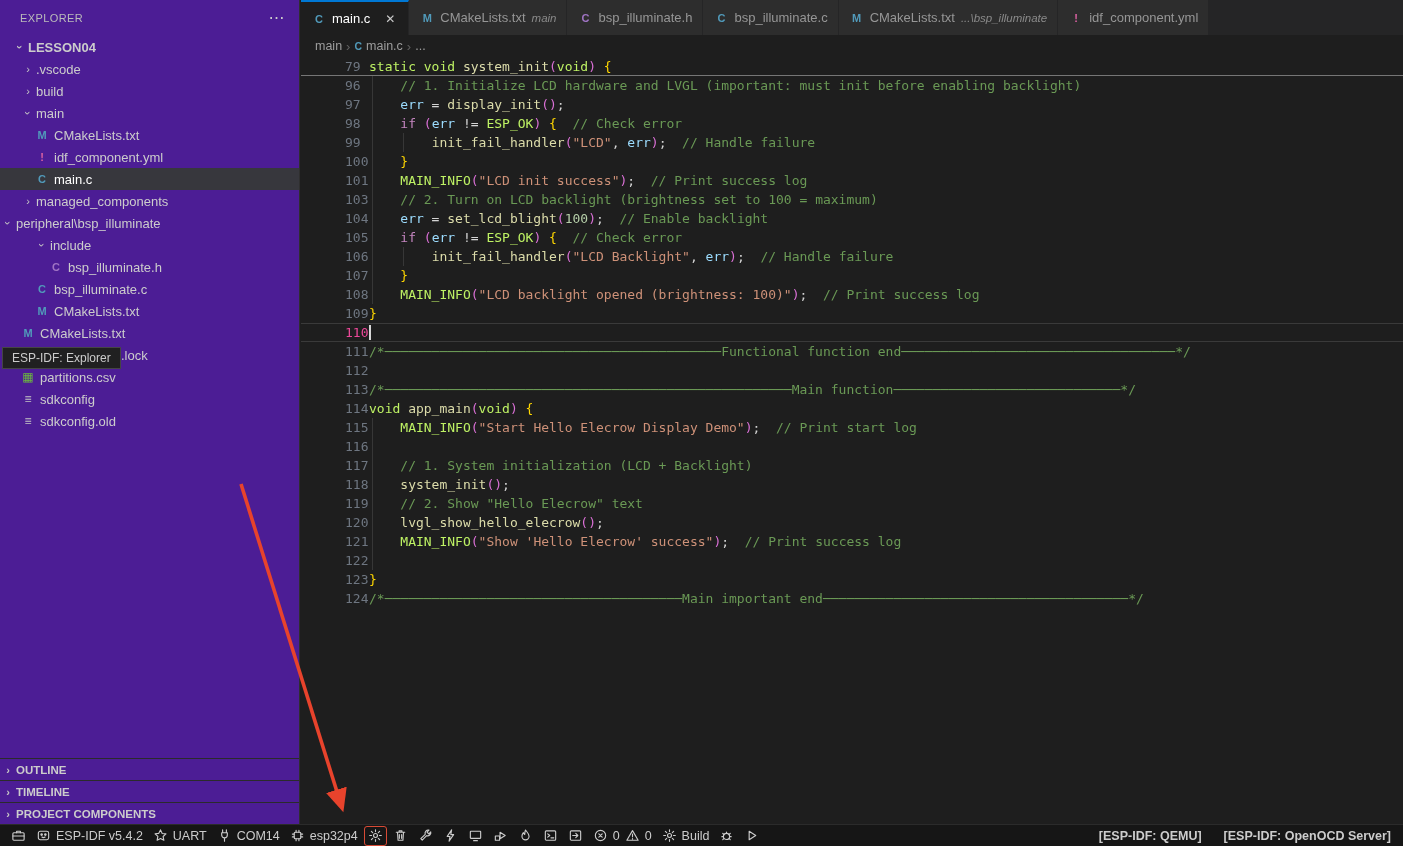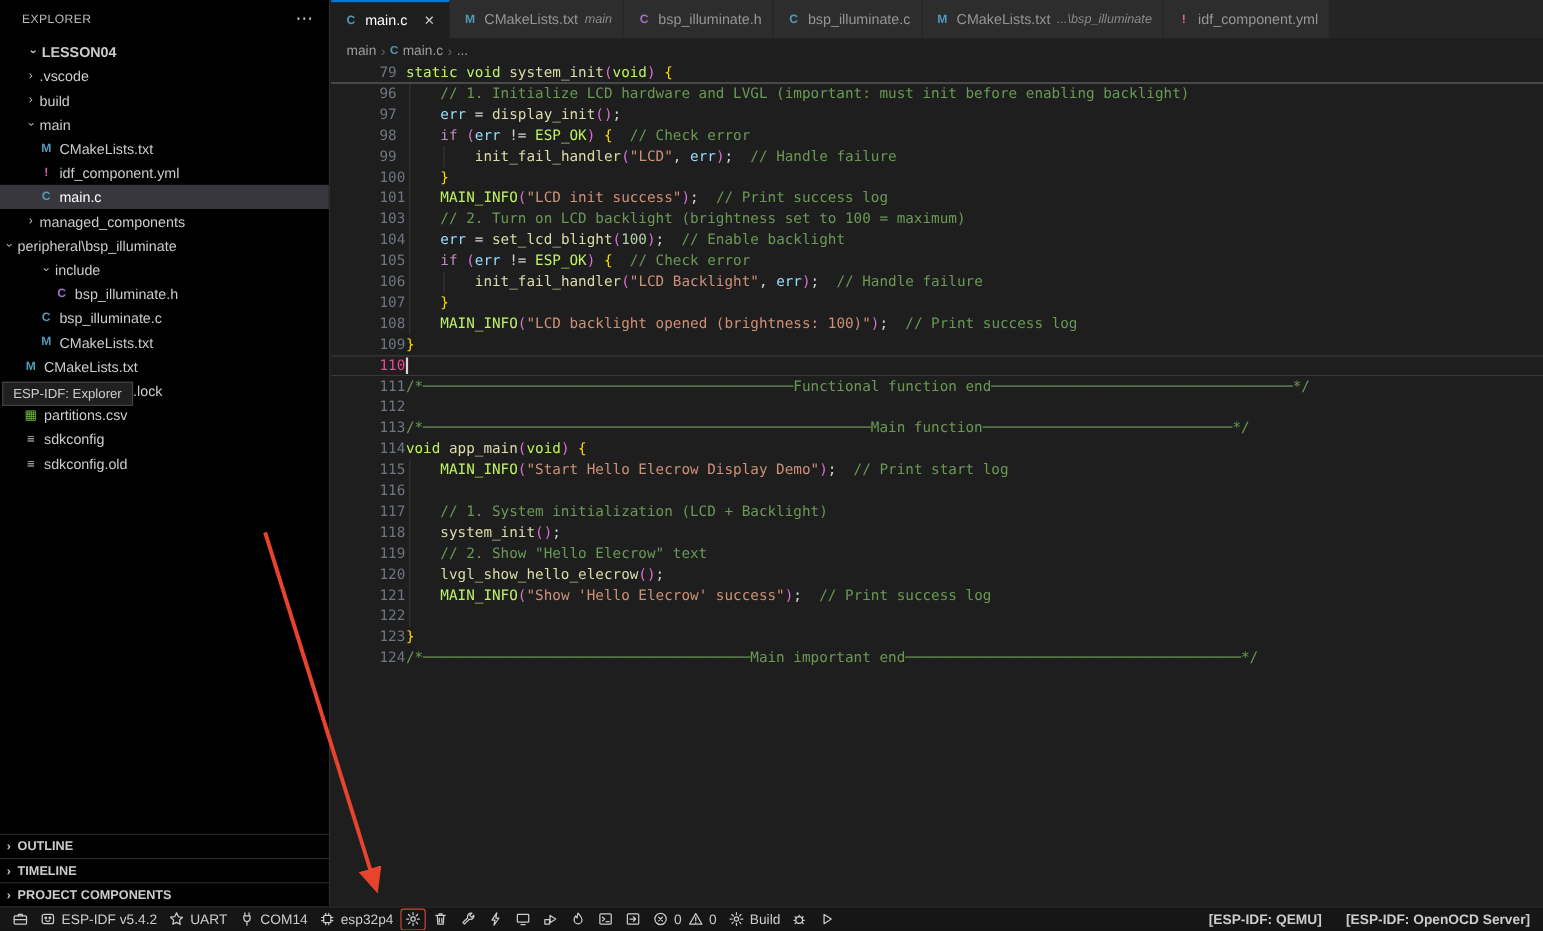--- a/index.html
+++ b/index.html
@@ -5,21 +5,21 @@
   * { margin:0; padding:0; box-sizing:border-box; }
   html,body { background:#111; }
   .app {
     position:relative; width:1403px; height:846px; overflow:hidden;
     background:#1e1e1e; font-family:"Liberation Sans", sans-serif;
     color:#cccccc; font-size:13px;
   }
   
   .sidebar {
     position:absolute; left:0; top:0; width:300px; height:824px;
-    background:#000000; border-right:1px solid #2f2f2f;
+    background:#4c1d95; border-right:1px solid #2f2f2f;
     display:flex; flex-direction:column;
   }
   .sb-header {
     height:36px; display:flex; align-items:center; justify-content:space-between;
     padding:0 14px 0 20px; font-size:11px; color:#bbbbbb; letter-spacing:.4px; flex:none;
   }
   .sb-more { font-size:16px; color:#cccccc; cursor:pointer; line-height:10px; }
   .tree { flex:1 1 auto; overflow:hidden; }
   .trow {
     height:22px; display:flex; align-items:center; color:#cccccc; white-space:nowrap; cursor:pointer;
@@ -90,21 +90,21 @@
 <body>
 
 <div class="app">
 
   <aside class="sidebar">
     <div class="sb-header">
       <span>EXPLORER</span>
       <span class="sb-more">⋯</span>
     </div>
     <div class="tree" id="tree">
-        <div class="trow root" style="padding-left: 22px;">
+        <div class="trow root" style="padding-left: 12px;">
           <span class="chev exp">›</span>
           <span>LESSON04</span>
         </div>
         <div class="trow" style="padding-left: 20px;">
           <span class="chev">›</span>
           <span>.vscode</span>
         </div>
         <div class="trow" style="padding-left: 20px;">
           <span class="chev">›</span>
           <span>build</span>

